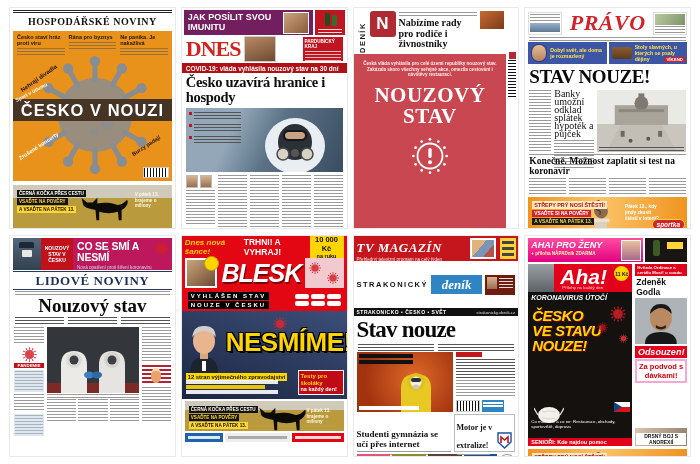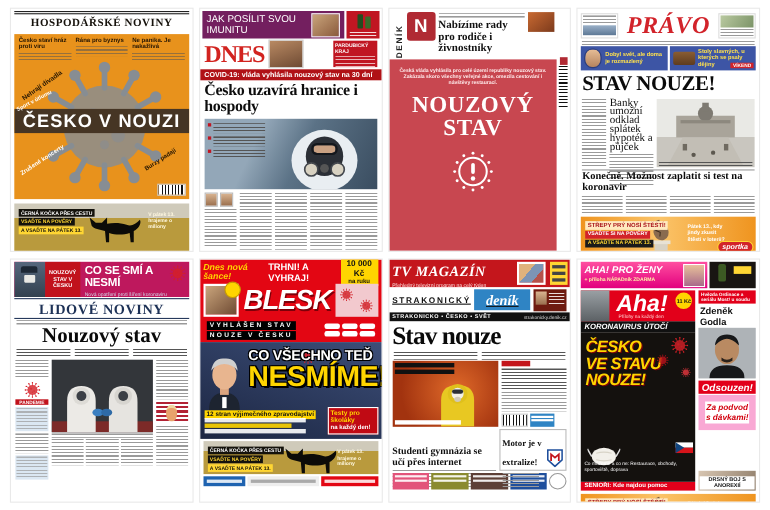--- a/index.html
+++ b/index.html
@@ -39,21 +39,21 @@
   .catad .chip{display:block;width:max-content;font-weight:800;font-size:4.6px;padding:1px 2px;margin-bottom:1px;}
   .catad .c1{background:#14120c;color:#fff;}
   .catad .c2{background:#14120c;color:#ffd633;}
   .catad .c3{background:#ffd633;color:#14120c;}
   .catad .cat{position:absolute;left:58px;top:10px;width:62px;height:28px;color:#0c0b08;}
   .catad .right{position:absolute;right:3px;top:7px;width:34px;font-size:4.6px;line-height:5.5px;font-weight:700;color:#fff8e0;}
 
   
   .dn-top{display:flex;height:25px;gap:2px;margin:2px 2px 0;}
   .dn-banner{flex:1;background:#731f5f;color:#fff;display:flex;align-items:center;gap:3px;padding:0 4px;}
-  .dn-banner b{font-size:9px;line-height:9.5px;font-weight:400;}
+  .dn-banner b{font-size:9px;line-height:9.5px;font-weight:700;}
   .dn-banner .mini{width:24px;height:20px;background:linear-gradient(140deg,#caa57c,#8a5a3c);border:1px solid #fff;flex:0 0 auto;}
   .dn-ear{width:30px;background:#c01622;position:relative;}
   .dn-ear i{position:absolute;left:10px;top:3px;width:5px;height:13px;background:#234d1f;border-radius:1px;}
   .dn-ear em{position:absolute;left:17px;top:5px;width:5px;height:11px;background:#3a6b2a;border-radius:1px;}
   .dn-ear .bars{position:absolute;left:3px;bottom:2px;right:3px;height:4px;}
   .dn-logorow{display:flex;align-items:center;gap:4px;height:28px;padding:0 4px;}
   .dn-logo{font-family:"Liberation Serif",serif;font-weight:900;font-size:22px;color:#d2231f;letter-spacing:-1px;}
   .dn-logorow .mini{width:30px;height:24px;background:linear-gradient(160deg,#b98a63,#6e4a33);border:1px solid #ccc;}
   .dn-ed{margin-left:auto;width:40px;height:24px;background:#c01622;color:#fff;font-size:4.6px;font-weight:800;padding:2px;box-sizing:border-box;}
   .dn-ed .bars{height:10px;margin-top:2px;opacity:.8;}
@@ -207,21 +207,21 @@
   .paper.blesk .catad .cat{left:64px;top:4px;}
 
   
   .sd-tv{position:relative;height:25px;background:#c4161c;color:#fff;padding:2px 3px 0;box-sizing:border-box;}
   .sd-tv b{font-family:"Liberation Serif",serif;font-style:italic;font-weight:900;font-size:13px;letter-spacing:.5px;}
   .sd-tv small{display:block;font-size:4.6px;margin-top:1px;color:#ffe2e2;}
   .sd-tv .cov{position:absolute;right:22px;top:2px;width:26px;height:21px;border:2px solid #fff;box-sizing:border-box;
     background:linear-gradient(130deg,#e0b27c 0 40%,#7c94b5 40% 70%,#b5524a 70%);}
   .sd-tv .corner{position:absolute;right:2px;top:2px;width:16px;height:21px;background:#ffd633;}
   .sd-tv .corner i{display:block;height:3px;margin:3px 2px 0;background:#444;}
-  .sd-lrow{display:flex;align-items:center;gap:3px;height:23px;padding:0 3px;text-decoration:underline;}
+  .sd-lrow{display:flex;align-items:center;gap:3px;height:23px;padding:12px 3px;}
   .sd-region{font-weight:800;font-size:7.5px;letter-spacing:1.5px;color:#111;}
   .sd-logo{background:#2f84c4;color:#fff;width:58px;height:19px;display:flex;align-items:center;justify-content:center;
     font-family:"Liberation Serif",serif;font-weight:900;font-style:italic;font-size:13px;}
   .sd-ad{margin-left:auto;width:34px;height:20px;background:#6e1b10;position:relative;}
   .sd-ad i{position:absolute;left:2px;top:2px;width:10px;height:12px;background:linear-gradient(#d9b491,#9a6f4e);}
   .sd-ad .bars{position:absolute;left:14px;right:2px;top:3px;height:12px;}
   .sd-strip{height:8px;background:#111;color:#fff;display:flex;align-items:center;justify-content:space-between;padding:0 3px;}
   .sd-strip b{font-size:5px;letter-spacing:.5px;}
   .sd-strip span{font-size:4.4px;color:#ddd;}
   .sd-head{padding:1px 3px 0;font-family:"Liberation Serif",serif;font-weight:900;font-size:23px;letter-spacing:-.8px;color:#0a0a0a;}
@@ -280,21 +280,21 @@
   .ah-flag{position:absolute;right:2px;bottom:26px;width:16px;height:10px;}
   .ah-mask{position:absolute;left:6px;bottom:14px;width:30px;height:18px;}
   .ah-sub{position:absolute;left:3px;bottom:9px;right:3px;color:#fff;font-size:4.4px;line-height:5px;}
   .ah-strip2{height:8px;background:#e2001a;color:#fff;font-weight:800;font-size:5.5px;display:flex;align-items:center;padding:0 3px;}
   .ah-right{flex:1;display:flex;flex-direction:column;}
   .ah-kick{background:#e2001a;color:#fff;font-size:4.3px;line-height:5px;font-weight:700;padding:1px 2px;}
   .ah-name{font-weight:900;font-size:8.5px;color:#111;padding:1px 0 1px 1px;}
   .ah-face{height:46px;background:#b3b8bc;position:relative;}
   .ah-face svg{position:absolute;inset:0;width:100%;height:100%;}
   .ah-verd{background:#e2001a;color:#fff;font-weight:900;font-style:italic;font-size:9px;text-align:center;padding:1px 0;margin-top:2px;}
-  .ah-verd2{border:6px solid #f9a8d4;color:#d2000e;font-weight:900;font-style:italic;font-size:7.5px;text-align:center;padding:1px 0;margin-top:1px;}
+  .ah-verd2{border:2px solid #f9a8d4;color:#d2000e;font-weight:900;font-size:7.5px;text-align:center;padding:1px 0;margin-top:1px;}
   .ah-story2{margin-top:auto;position:relative;height:18px;background:linear-gradient(120deg,#d8c6b2,#8d7b68);}
   .ah-story2 b{position:absolute;left:1px;bottom:1px;right:1px;background:#fff;color:#111;font-size:5px;font-weight:800;text-align:center;}
   .paper.aha .spad{height:34px;}
 </style>
 </head>
 <body>
 
 <svg width="0" height="0" style="position:absolute">
   <defs>
     <g id="virusdef" stroke="currentColor" fill="currentColor">
@@ -677,21 +677,20 @@
       <svg class="bl-virus-b" viewBox="0 0 120 120">
           <use href="#virusdef"></use>
         </svg>
       <svg class="bl-babis" viewBox="0 0 40 56">
         <path d="M6 56 Q6 40 20 40 Q34 40 34 56 Z" fill="#1d2430"></path>
         <rect x="16" y="34" width="8" height="8" fill="#dba57f"></rect>
         <ellipse cx="20" cy="24" rx="11" ry="13" fill="#e8b58f"></ellipse>
         <path d="M8 20 Q10 8 20 9 Q31 8 32 20 Q27 14 20 14 Q13 14 8 20 Z" fill="#cfcfcf"></path>
         <rect x="18" y="44" width="4" height="10" fill="#fff"></rect>
       </svg>
-      <div class="bl-h1">CO VŠECHNO TEĎ</div>
       <div class="bl-h2">NESMÍME!</div>
       <div class="bl-sub">12 stran výjimečného zpravodajství</div>
       <div class="bl-lines">
           <i></i>
           <i></i>
           <i></i>
         </div>
       <div class="bl-box">
         <b>Testy pro školáky</b>
           <span>na každý den!</span>

